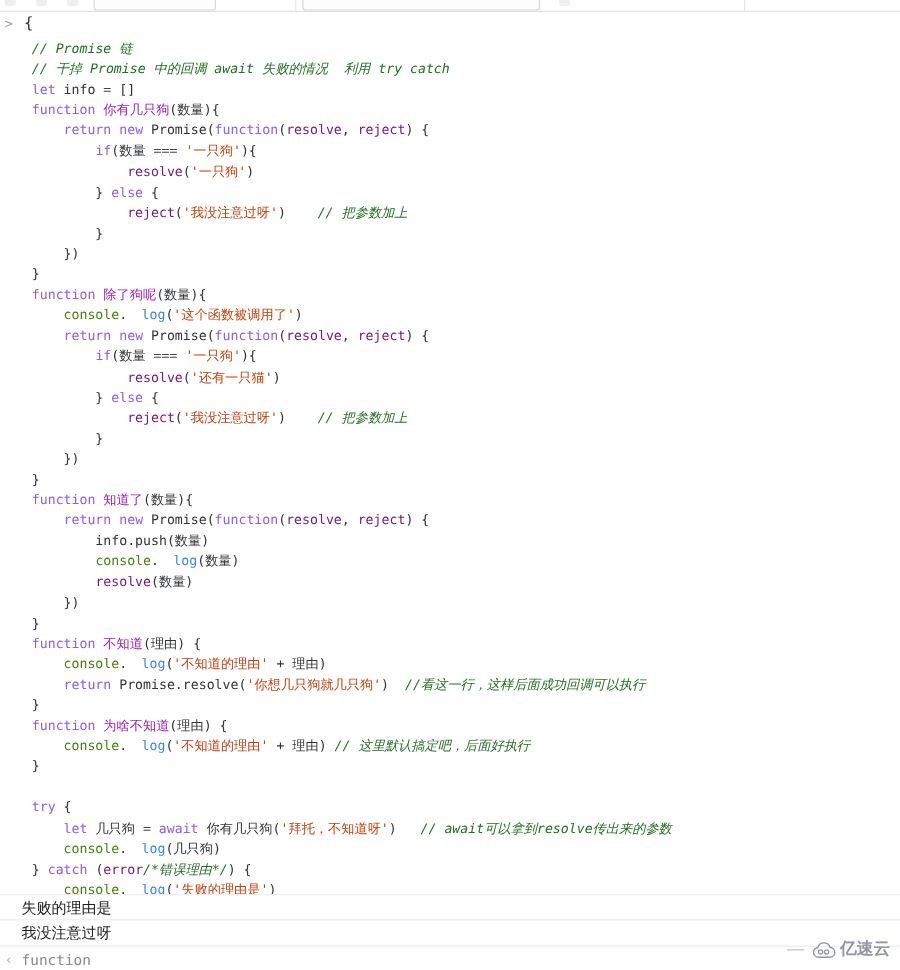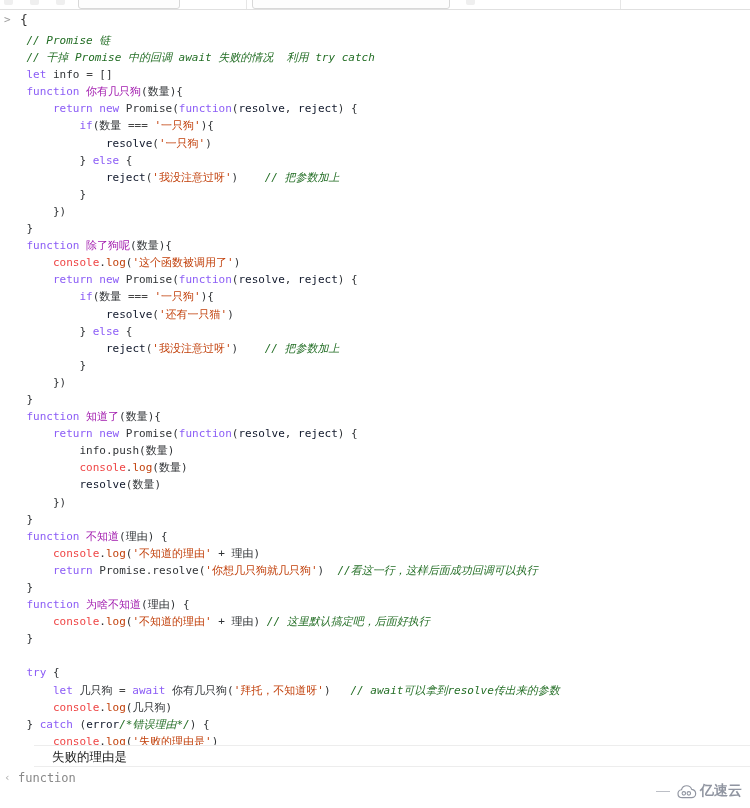--- a/index.html
+++ b/index.html
@@ -86,23 +86,23 @@
   .code-line {
     white-space: pre;
     height: 17.1px;
   }
 
   
   .tok-kw      { color: #8b5cf6; }
   .tok-str     { color: #c2410c; }          
   .tok-cmt     { color: #236e25; font-style: italic; }  
   .tok-fn      { color: #a21caf; }          
-  .tok-obj     { color: #ef4444; }          
-  .tok-prop    { color: #c2410c; }          
-  .tok-param   { color: #0f172a; text-align: right; }          
+  .tok-obj     { color: #4d7c0f; }          
+  .tok-prop    { color: #3b82f6; margin-left: 12px; }          
+  .tok-param   { color: #701a75; text-align: right; }          
   .tok-plain   { color: #303336; }
   .tok-punct   { color: #444; }
 
   
   #console-output {
     position: absolute;
     left: 0;
     top: 745px;
     width: 750px;
     background: #ffffff;
@@ -111,21 +111,20 @@
     position: relative;
     height: 22px;
     line-height: 22px;
     border-top: 1px solid #ededed;
     border-bottom: 1px solid #ededed;
     padding-left: 18px;
     font-family: "Liberation Sans", "DejaVu Sans", sans-serif;
     font-size: 12.5px;
     color: #222;
     box-sizing: border-box;
-    margin-left: 34px;
   }
   .log-row + .log-row { border-top: none; }
   .result-row {
     position: relative;
     height: 22px;
     line-height: 22px;
     padding-left: 18px;
     font-family: "DejaVu Sans Mono", "Liberation Mono", monospace;
     font-size: 12px;
     color: #888;
@@ -190,20 +189,21 @@
     <span class="prompt-arrow">&gt;</span>
     <span class="prompt-brace">{</span>
   </div>
 
   <div id="code-block"><div class="code-line"><span class="tok-plain">    </span><span class="tok-cmt">// Promise 链</span></div><div class="code-line"><span class="tok-plain">    </span><span class="tok-cmt">// 干掉 Promise 中的回调 await 失败的情况  利用 try catch</span></div><div class="code-line"><span class="tok-plain">    </span><span class="tok-kw">let</span><span class="tok-plain"> info </span><span class="tok-punct">=</span><span class="tok-plain"> []</span></div><div class="code-line"><span class="tok-plain">    </span><span class="tok-kw">function</span><span class="tok-fn"> 你有几只狗</span><span class="tok-plain">(数量){</span></div><div class="code-line"><span class="tok-plain">        </span><span class="tok-kw">return</span><span class="tok-plain"> </span><span class="tok-kw">new</span><span class="tok-plain"> Promise(</span><span class="tok-kw">function</span><span class="tok-plain">(</span><span class="tok-param">resolve</span><span class="tok-plain">, </span><span class="tok-param">reject</span><span class="tok-plain">) {</span></div><div class="code-line"><span class="tok-plain">            </span><span class="tok-kw">if</span><span class="tok-plain">(数量 </span><span class="tok-punct">===</span><span class="tok-plain"> </span><span class="tok-str">'一只狗'</span><span class="tok-plain">){</span></div><div class="code-line"><span class="tok-plain">                </span><span class="tok-param">resolve</span><span class="tok-plain">(</span><span class="tok-str">'一只狗'</span><span class="tok-plain">)</span></div><div class="code-line"><span class="tok-plain">            } </span><span class="tok-kw">else</span><span class="tok-plain"> {</span></div><div class="code-line"><span class="tok-plain">                </span><span class="tok-param">reject</span><span class="tok-plain">(</span><span class="tok-str">'我没注意过呀'</span><span class="tok-plain">)    </span><span class="tok-cmt">// 把参数加上</span></div><div class="code-line"><span class="tok-plain">            }</span></div><div class="code-line"><span class="tok-plain">        })</span></div><div class="code-line"><span class="tok-plain">    }</span></div><div class="code-line"><span class="tok-plain">    </span><span class="tok-kw">function</span><span class="tok-fn"> 除了狗呢</span><span class="tok-plain">(数量){</span></div><div class="code-line"><span class="tok-plain">        </span><span class="tok-obj">console</span><span class="tok-plain">.</span><span class="tok-prop">log</span><span class="tok-plain">(</span><span class="tok-str">'这个函数被调用了'</span><span class="tok-plain">)</span></div><div class="code-line"><span class="tok-plain">        </span><span class="tok-kw">return</span><span class="tok-plain"> </span><span class="tok-kw">new</span><span class="tok-plain"> Promise(</span><span class="tok-kw">function</span><span class="tok-plain">(</span><span class="tok-param">resolve</span><span class="tok-plain">, </span><span class="tok-param">reject</span><span class="tok-plain">) {</span></div><div class="code-line"><span class="tok-plain">            </span><span class="tok-kw">if</span><span class="tok-plain">(数量 </span><span class="tok-punct">===</span><span class="tok-plain"> </span><span class="tok-str">'一只狗'</span><span class="tok-plain">){</span></div><div class="code-line"><span class="tok-plain">                </span><span class="tok-param">resolve</span><span class="tok-plain">(</span><span class="tok-str">'还有一只猫'</span><span class="tok-plain">)</span></div><div class="code-line"><span class="tok-plain">            } </span><span class="tok-kw">else</span><span class="tok-plain"> {</span></div><div class="code-line"><span class="tok-plain">                </span><span class="tok-param">reject</span><span class="tok-plain">(</span><span class="tok-str">'我没注意过呀'</span><span class="tok-plain">)    </span><span class="tok-cmt">// 把参数加上</span></div><div class="code-line"><span class="tok-plain">            }</span></div><div class="code-line"><span class="tok-plain">        })</span></div><div class="code-line"><span class="tok-plain">    }</span></div><div class="code-line"><span class="tok-plain">    </span><span class="tok-kw">function</span><span class="tok-fn"> 知道了</span><span class="tok-plain">(数量){</span></div><div class="code-line"><span class="tok-plain">        </span><span class="tok-kw">return</span><span class="tok-plain"> </span><span class="tok-kw">new</span><span class="tok-plain"> Promise(</span><span class="tok-kw">function</span><span class="tok-plain">(</span><span class="tok-param">resolve</span><span class="tok-plain">, </span><span class="tok-param">reject</span><span class="tok-plain">) {</span></div><div class="code-line"><span class="tok-plain">            info.push(数量)</span></div><div class="code-line"><span class="tok-plain">            </span><span class="tok-obj">console</span><span class="tok-plain">.</span><span class="tok-prop">log</span><span class="tok-plain">(数量)</span></div><div class="code-line"><span class="tok-plain">            </span><span class="tok-param">resolve</span><span class="tok-plain">(数量)</span></div><div class="code-line"><span class="tok-plain">        })</span></div><div class="code-line"><span class="tok-plain">    }</span></div><div class="code-line"><span class="tok-plain">    </span><span class="tok-kw">function</span><span class="tok-fn"> 不知道</span><span class="tok-plain">(理由) {</span></div><div class="code-line"><span class="tok-plain">        </span><span class="tok-obj">console</span><span class="tok-plain">.</span><span class="tok-prop">log</span><span class="tok-plain">(</span><span class="tok-str">'不知道的理由'</span><span class="tok-plain"> + 理由)</span></div><div class="code-line"><span class="tok-plain">        </span><span class="tok-kw">return</span><span class="tok-plain"> Promise.resolve(</span><span class="tok-str">'你想几只狗就几只狗'</span><span class="tok-plain">)  </span><span class="tok-cmt">//看这一行，这样后面成功回调可以执行</span></div><div class="code-line"><span class="tok-plain">    }</span></div><div class="code-line"><span class="tok-plain">    </span><span class="tok-kw">function</span><span class="tok-fn"> 为啥不知道</span><span class="tok-plain">(理由) {</span></div><div class="code-line"><span class="tok-plain">        </span><span class="tok-obj">console</span><span class="tok-plain">.</span><span class="tok-prop">log</span><span class="tok-plain">(</span><span class="tok-str">'不知道的理由'</span><span class="tok-plain"> + 理由) </span><span class="tok-cmt">// 这里默认搞定吧，后面好执行</span></div><div class="code-line"><span class="tok-plain">    }</span></div><div class="code-line">&nbsp;</div><div class="code-line"><span class="tok-plain">    </span><span class="tok-kw">try</span><span class="tok-plain"> {</span></div><div class="code-line"><span class="tok-plain">        </span><span class="tok-kw">let</span><span class="tok-plain"> 几只狗 </span><span class="tok-punct">=</span><span class="tok-plain"> </span><span class="tok-kw">await</span><span class="tok-plain"> 你有几只狗(</span><span class="tok-str">'拜托，不知道呀'</span><span class="tok-plain">)   </span><span class="tok-cmt">// await可以拿到resolve传出来的参数</span></div><div class="code-line"><span class="tok-plain">        </span><span class="tok-obj">console</span><span class="tok-plain">.</span><span class="tok-prop">log</span><span class="tok-plain">(几只狗)</span></div><div class="code-line"><span class="tok-plain">    } </span><span class="tok-kw">catch</span><span class="tok-plain"> (</span><span class="tok-param">error</span><span class="tok-cmt">/*错误理由*/</span><span class="tok-plain">) {</span></div><div class="code-line"><span class="tok-plain">        </span><span class="tok-obj">console</span><span class="tok-plain">.</span><span class="tok-prop">log</span><span class="tok-plain">(</span><span class="tok-str">'失败的理由是'</span><span class="tok-plain">)</span></div></div>
 
 </div>
 
 <div id="console-output">
     <div class="log-row"><span>失败的理由是</span></div>
+    <div class="log-row"><span>我没注意过呀</span></div>
     <div class="result-row"><span class="result-arrow">‹</span><span>function</span></div>
   </div>
 
 <div id="watermark">
   <div class="wm-dash"></div>
   <svg width="20" height="15" viewBox="0 0 24 18">
     <path d="M6.4,16.4 C3.4,16.4 1.2,14.3 1.2,11.6 C1.2,9.2 3,7.2 5.4,6.9 C6.1,4.1 8.6,2.1 11.6,2.1 C14.4,2.1 16.8,3.9 17.6,6.4 C20.3,6.7 22.4,9 22.4,11.7 C22.4,14.3 20.2,16.4 17.4,16.4 Z" fill="none" stroke="#8b909c" stroke-width="1.4"></path>
     <circle cx="8.2" cy="11.2" r="2.1" fill="none" stroke="#8b909c" stroke-width="1.3"></circle>
     <circle cx="14.2" cy="11.2" r="2.1" fill="none" stroke="#8b909c" stroke-width="1.3"></circle>
   </svg>

